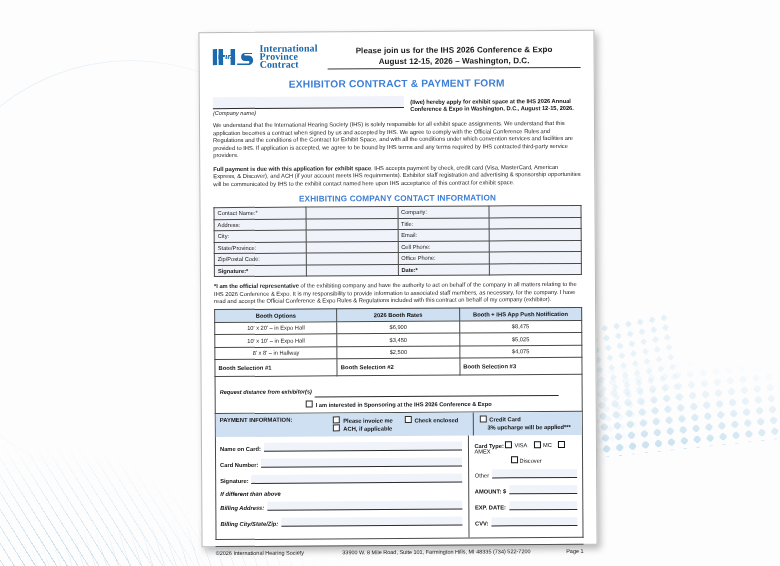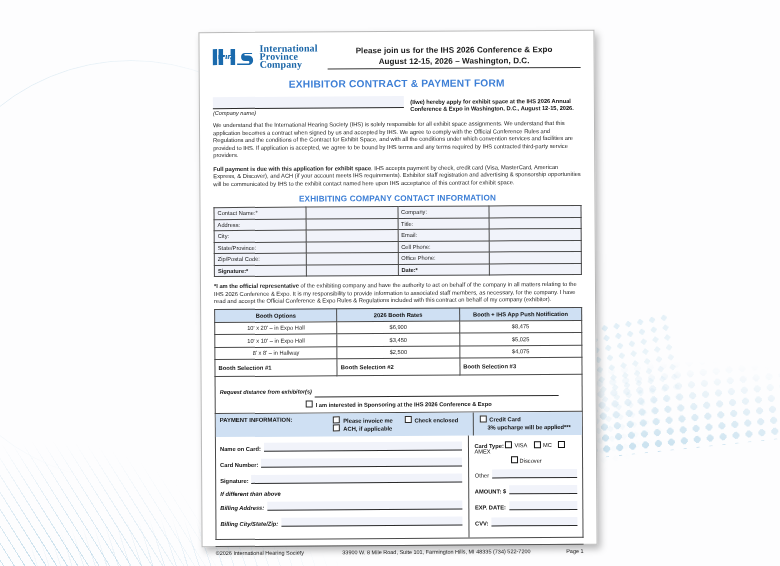--- a/index.html
+++ b/index.html
@@ -152,21 +152,21 @@
             <path d="M52 20c0 8 6 14 14 14h13v-6H66c-4.5 0-8-3.5-8-8s3.5-8 8-8h13V6H66c-8 0-14 6-14 14z" opacity="0"></path>
           </g>
           <g fill="#ffffff">
             <path d="M21 20h3.2l1.4-9 2.2 17 2.3-22 2.2 20 1.6-8h3.1v2.6h-1.4l-2.3 11.5-2.2-19-2.3 22-2.3-17.4-1.1 6.9H21z"></path>
           </g>
         </svg>
       </span>
       <span class="logoText">
         <span>International</span><br>
         <span>Province</span><br>
-        <span>Company</span>
+        <span>Contract</span>
       </span>
     </div>
     <div class="hdrRight">
       <div class="l1">Please join us for the IHS 2026 Conference &amp; Expo</div>
       <div class="l2">August 12-15, 2026 – Washington, D.C.</div>
       <div class="hdrRule"></div>
     </div>
   </div>
 
   <div class="formTitle">EXHIBITOR CONTRACT &amp; PAYMENT FORM</div>

